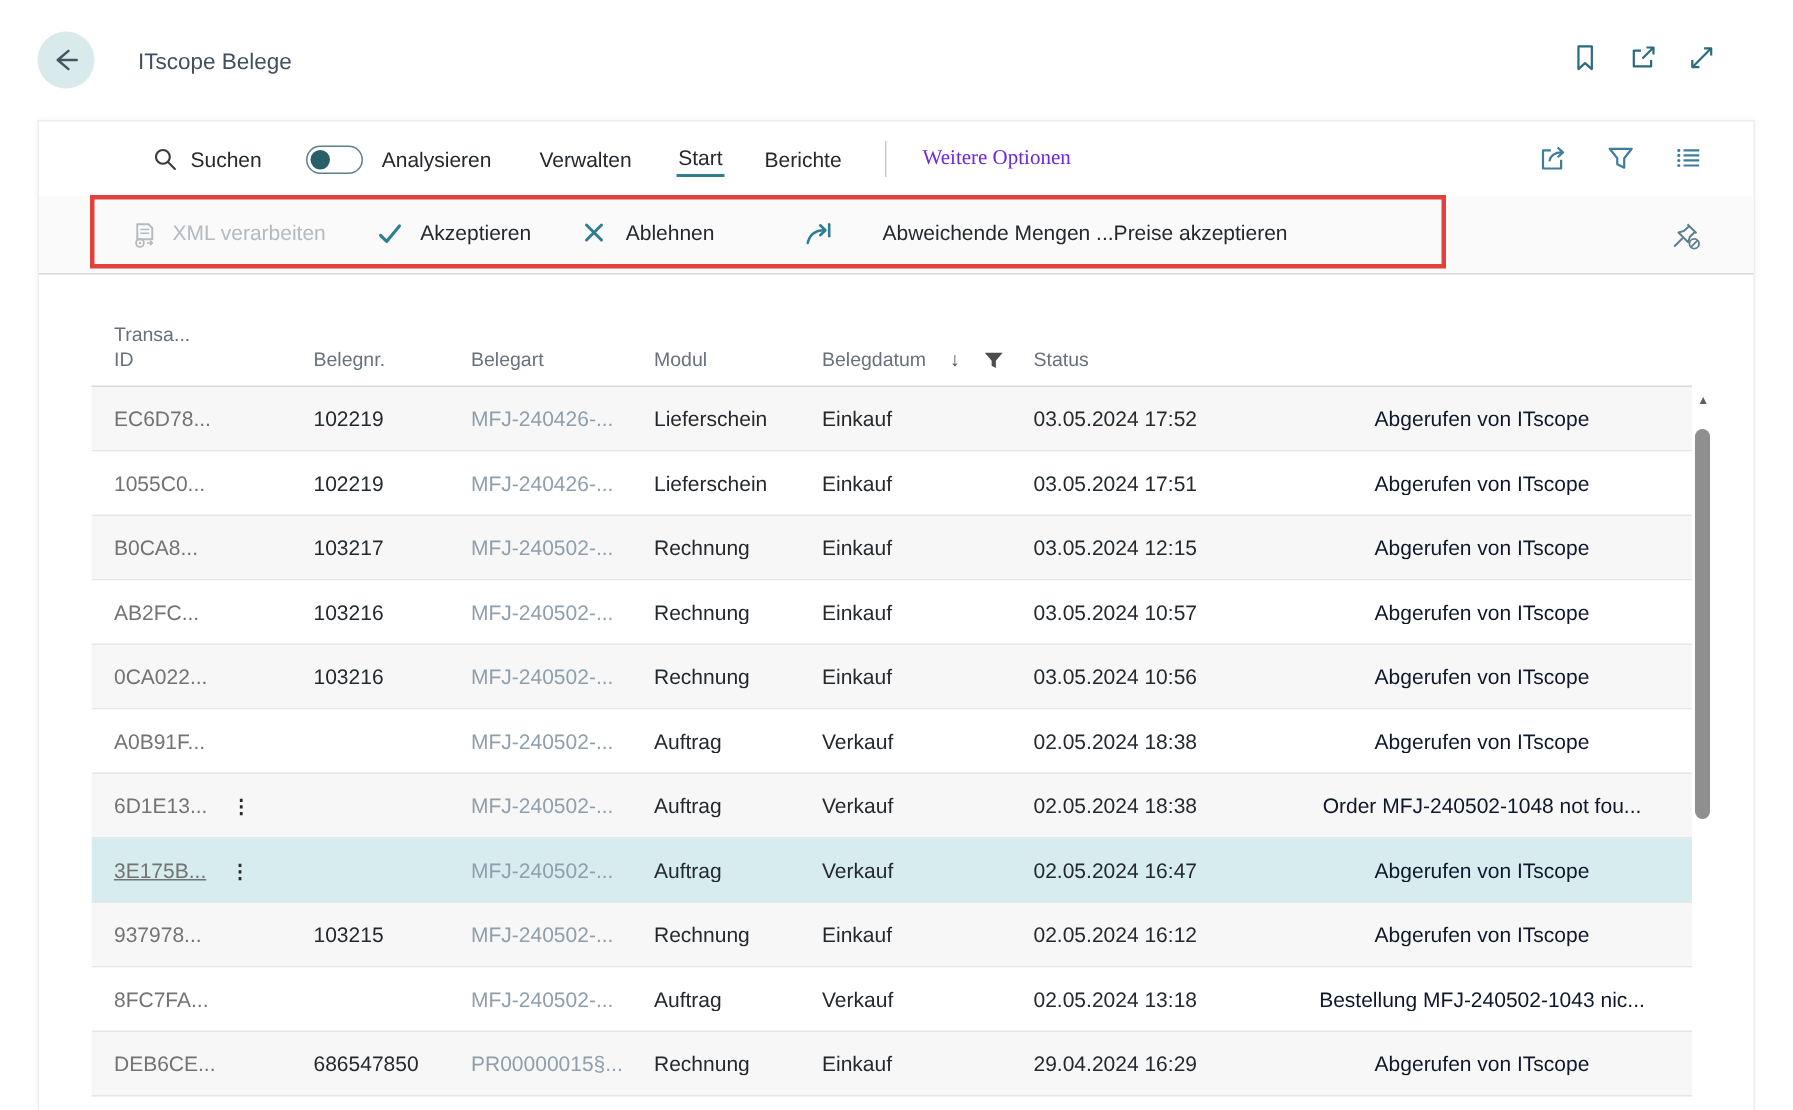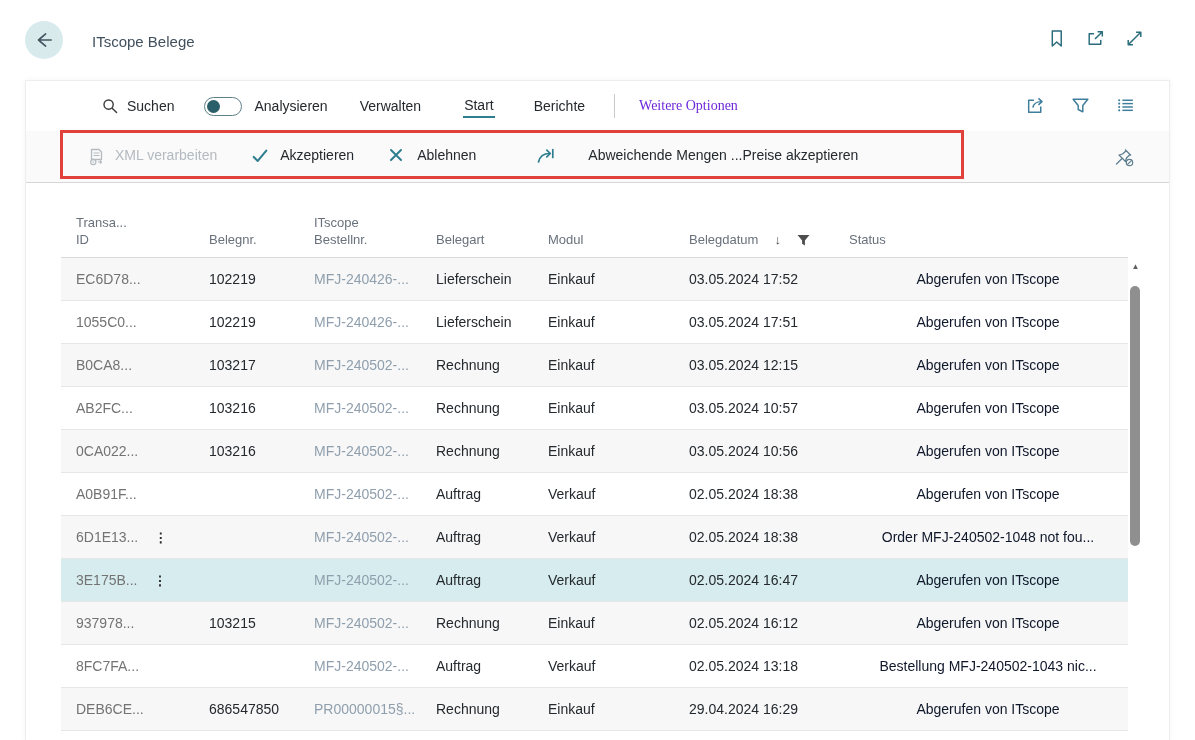--- a/index.html
+++ b/index.html
@@ -26,21 +26,21 @@
   }
 
   
   .ribbon { position:relative; height:50px; display:flex; align-items:center; padding-left:75px; font-size:14px; }
   .ribbon .item { display:flex; align-items:center; gap:8px; cursor:pointer; white-space:nowrap;text-align:right; }
   .search-item { margin-right:30px; }
   .toggle { width:38px; height:19px; border:1px solid #5f8089; border-radius:10px; position:relative; background:#fff; cursor:pointer; margin-right:12px; }
   .toggle .knob { position:absolute; left:2px; top:2px; width:13px; height:13px; border-radius:50%; background:#2a5e69; }
   .analyze-label { margin-right:32px; cursor:pointer; }
   .menu-item { margin-right:30px; cursor:pointer; }
-  .tab { margin-right:26px; cursor:pointer; padding:2px 1px 3px 1px;margin-left:12px; }
+  .tab { margin-right:26px; cursor:pointer; padding:2px 1px 3px 1px; }
   .tab.active { border-bottom:2px solid #2e7e91; }
   .vdivider { width:1px; height:24px; background:#c9c9c9; margin:0 24px 0 2px; }
   .more-options { color:#6d28d9; cursor:pointer;font-family:Liberation Serif, serif; }
   .ribbon-right { position:absolute; right:33px; top:14px; display:flex; gap:24px; }
   .ribbon-right .icn { width:21px; height:21px; cursor:pointer; }
 
   
   .action-row {
     position:relative; height:52px; background:#fafafa; border-bottom:1px solid #d7d7d7;
     display:flex; align-items:center; padding-left:60px; font-size:14px;
@@ -67,21 +67,21 @@
   .thead .th { line-height:17px; cursor:pointer; white-space:nowrap; }
   .th-sorted { display:flex; align-items:flex-end; gap:16px; }
   .sort-arrow { font-size:13px; color:#4d4d4d; }
   .tbody { position:absolute; left:35px; right:41px; top:177px; bottom:0; overflow:hidden; }
   .row {
     padding-left:15px; height:43px; align-items:center; font-size:14px;
     border-bottom:1px solid #e6e6e6; background:#fff; cursor:pointer;
   }
   .row.alt { background:#f7f7f7; }
   .row.selected { background:#d7ecef; }
-  .row.selected .id-link { }
+  .row.selected .id-link { text-decoration:underline; }
   .cell { white-space:nowrap; overflow:hidden; text-overflow:clip; padding-right:8px; }
   .c-id { display:flex; align-items:center; }
   .id-link { color:#737373; }
   .dots { color:#2b2b2b; margin-left:16px; font-weight:bold; font-size:13px; letter-spacing:0; cursor:pointer; }
   .c-bestellnr { color:#8f9fad; }
   .c-status { color:#0f172a;text-align:center; }
 
   
   .scrollbar { position:absolute; right:26px; top:178px; bottom:2px; width:15px; }
   .sb-up { height:18px; text-align:center; font-size:8px; color:#5f5f5f; line-height:16px; cursor:pointer; }
@@ -226,24 +226,20 @@
   </div>
 
   <div class="red-box"></div>
 
   <div class="thead grid-cols">
     <div class="th">
       <div>Transa...</div>
       <div>ID</div>
     </div>
     <div class="th">Belegnr.</div>
-    <div class="th">
-      <div>ITscope</div>
-      <div>Bestellnr.</div>
-    </div>
     <div class="th">Belegart</div>
     <div class="th">Modul</div>
     <div class="th th-sorted">
       <span>Belegdatum</span>
       <span class="sort-arrow">↓</span>
       <span>
         <svg width="13" height="13" viewBox="0 0 12 12" style="margin-bottom:1px">
             <path d="M0.5 1 H11.5 L7.3 6 V10.5 L4.7 9 V6 Z" fill="#4d4d4d"></path>
           </svg>
       </span>

